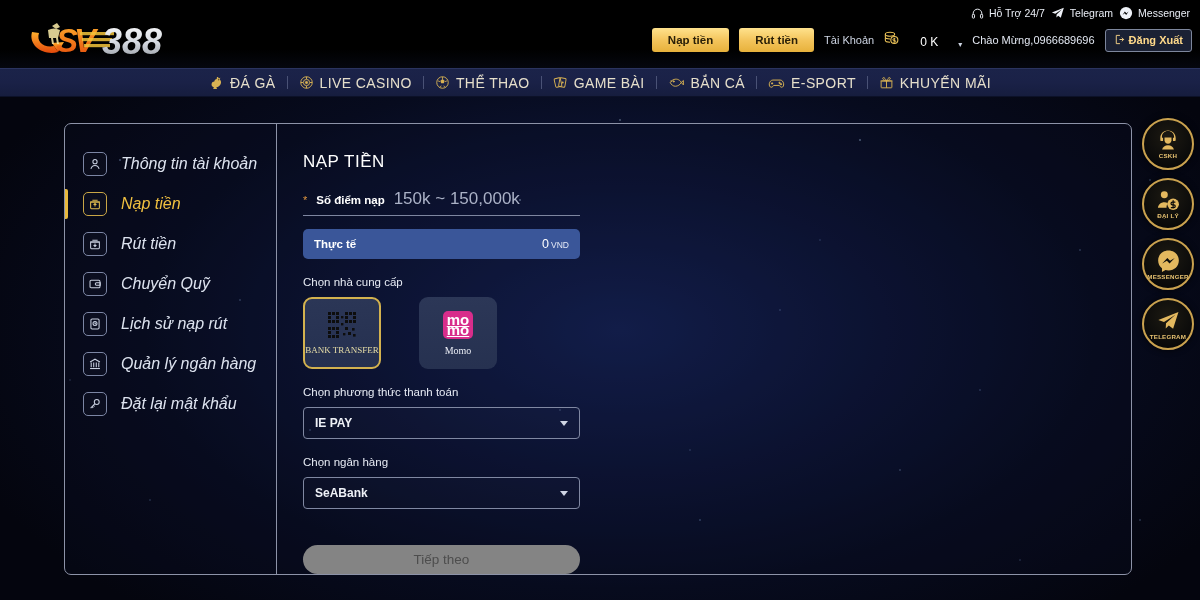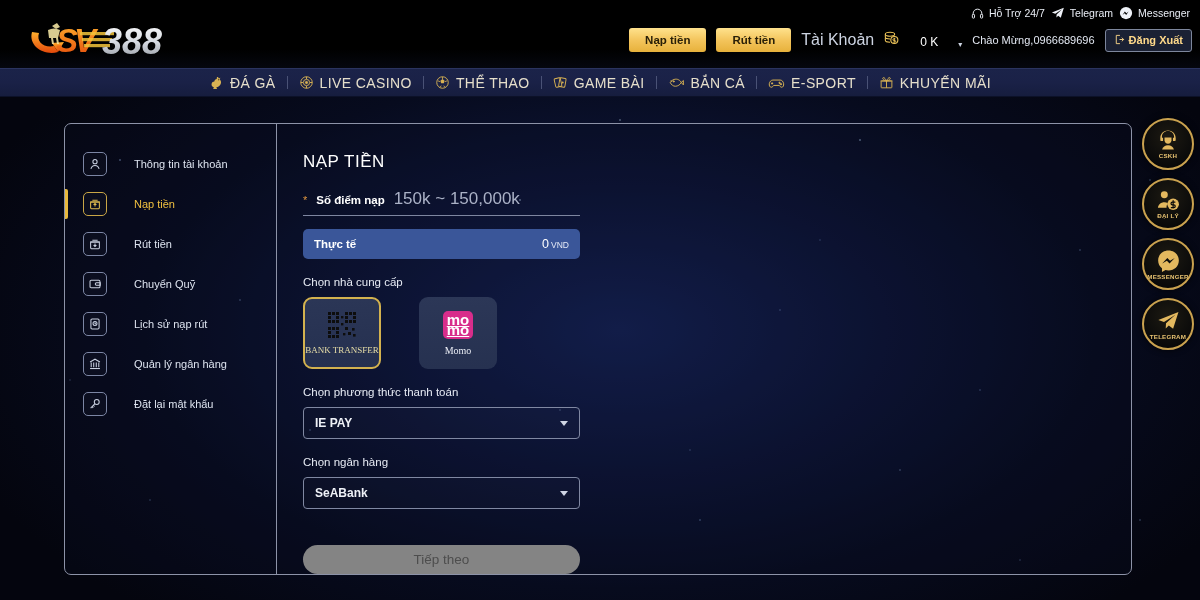--- a/index.html
+++ b/index.html
@@ -73,21 +73,21 @@
     display: flex; align-items: center; gap: 10px;
   }
   .btn-gold {
     height: 24px; padding: 0 16px; border-radius: 3px;
     background: linear-gradient(180deg,#ffe089 0%,#f5c košt 0%,#f3c45b 52%,#e8b23d 100%);
     background: linear-gradient(180deg,#ffe28d 0%,#f3c45b 52%,#e7b13b 100%);
     color: #2a2008; font-size: 11.5px; font-weight: bold;
     display: flex; align-items: center; justify-content: center;
     border: none; cursor: pointer; font-family: "Liberation Sans", sans-serif;
   }
-  .acct-label { font-size: 16px; color: #cdd4e2; }
+  .acct-label { font-size: 11px; color: #cdd4e2; }
   .balance { display: flex; align-items: flex-end; gap: 20px; cursor: pointer; }
   .balance-val { font-size: 12px; color: #fff; }
   .caret-sm { font-size: 8px; color: #cdd4e2; }
   .welcome { font-size: 11px; color: #e3e8f2; }
   .btn-logout {
     height: 23px; padding: 0 8px; border-radius: 3px;
     border: 1px solid #7d869c; background: #1b2134;
     color: #ffd98a; font-size: 11px; font-weight: bold;
     display: flex; align-items: center; gap: 4px; cursor: pointer;
     font-family: "Liberation Sans", sans-serif;
@@ -117,21 +117,21 @@
     overflow: hidden; z-index: 10;
   }
   .panel-inner { position: relative; width: 100%; height: 100%; display: flex; }
 
   .side {
     width: 212px; flex: 0 0 212px; border-right: 1px solid #8d93a8;
     padding-top: 20px; position: relative;
   }
   .side-item {
     position: relative; height: 40px; display: flex; align-items: center;
-    gap: 27px; padding-left: 18px; cursor: pointer; color: #dde3ef; font-size: 11px;
+    gap: 14px; padding-left: 18px; cursor: pointer; color: #dde3ef; font-size: 16px; font-style: italic;
   }
   .side-item.active { color: #f0c040; }
   .side-item.active::before {
     content: ""; position: absolute; left: 0; top: 5px; width: 3px; height: 30px;
     background: #e8b93c; border-radius: 0 2px 2px 0;
   }
   .side-ico {
     width: 24px; height: 24px; flex: 0 0 24px; border-radius: 5px;
     border: 1px solid #7c86a4; display: flex; align-items: center; justify-content: center;
     background: rgba(255,255,255,.02);

